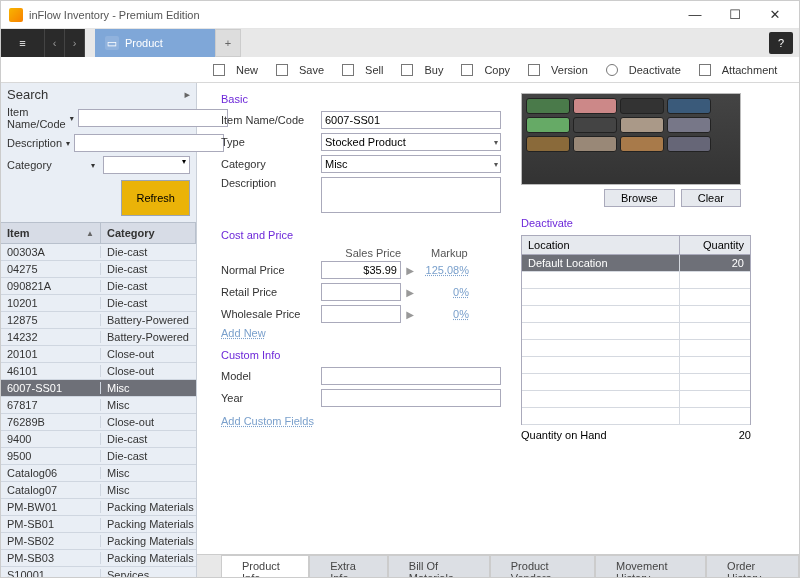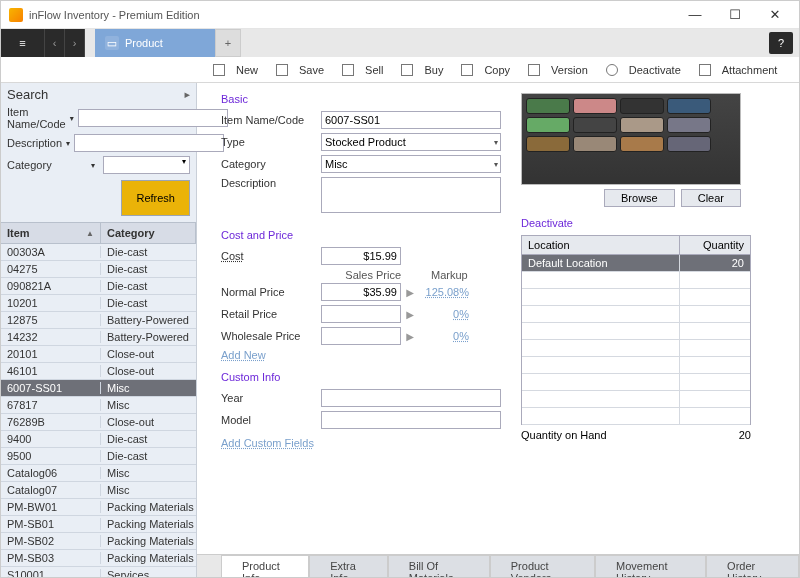--- a/index.html
+++ b/index.html
@@ -283,24 +283,20 @@
               <span>Misc</span>
               <span class="caret">▾</span>
             </div>
           </div>
         <div class="frow" style="align-items:flex-start">
             <span class="flbl">Description</span>
             <textarea style=""></textarea>
           </div>
 
         <div class="section-title" style="margin-top:16px">Cost and Price</div>
-        <div class="prow">
-            <span class="plbl link">Cost</span>
-            <div class="pval">$15.99</div>
-          </div>
         <div class="pricehdr">
             <span class="sp">Sales Price</span>
             <span class="mk">Markup</span>
           </div>
         <div class="prow">
             <span class="plbl">Normal Price</span>
             <div class="pval">$35.99</div>
             <span class="arrow">▶</span>
             <span class="markup">125.08%</span>
           </div>
@@ -315,25 +311,25 @@
             <div class="pval"></div>
             <span class="arrow">▶</span>
             <span class="markup">0%</span>
           </div>
         <div class="prow">
             <span class="link">Add New</span>
           </div>
 
         <div class="section-title" style="margin-top:10px">Custom Info</div>
         <div class="frow">
+            <span class="flbl">Model</span>
+            <input type="text" style="">
+          </div>
+        <div class="frow">
             <span class="flbl">Year</span>
-            <input type="text" style="">
-          </div>
-        <div class="frow">
-            <span class="flbl">Model</span>
             <input type="text" style="">
           </div>
         <div class="addcustom"><span class="link">Add Custom Fields</span></div>
       </div>
 
       <div class="rightcol">
         <div class="picture">
           <div class="lens" style="background:#4a7a4a"></div>
             <div class="lens" style="background:#c88"></div>
             <div class="lens" style="background:#333"></div>

